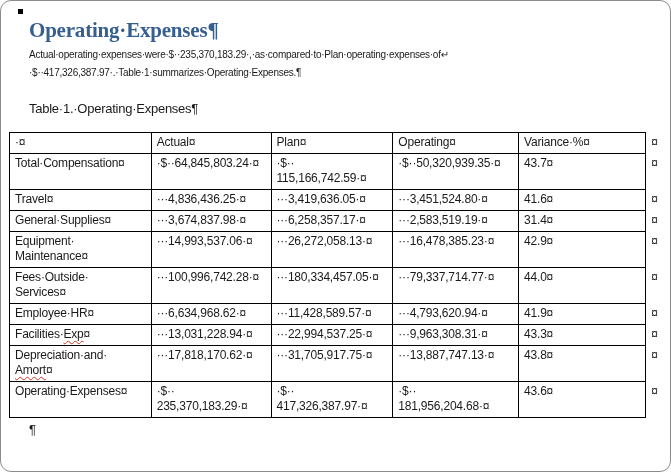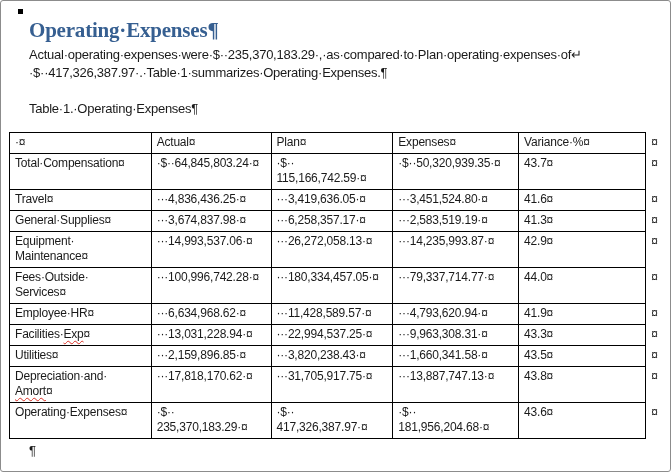--- a/index.html
+++ b/index.html
@@ -5,21 +5,21 @@
   * { margin: 0; padding: 0; box-sizing: border-box; }
   html, body { background: #ffffff; }
   body { font-family: "Liberation Sans", sans-serif; color: #1a1a1a; }
 
   .screenshot {
     position: relative;
     width: 671px;
     height: 472px;
     background: #ffffff;
     border: 1px solid #8c8c8c;
-    border-radius: 3px;
+    border-radius: 11px;
     overflow: hidden;
   }
 
   .kwn-square {
     position: absolute;
     left: 17px; top: 8px;
     width: 5px; height: 5px;
     background: #000;
   }
 
@@ -27,21 +27,21 @@
     margin: 17px 0 0 28px;
     font-family: "Liberation Serif", serif;
     font-weight: bold;
     font-size: 21px;
     line-height: 24px;
     letter-spacing: -0.2px;
   }
 
   .doc-paragraph {
     margin: 4px 10px 0 28px;
-    font-size: 13px;
+    font-size: 10px;
     line-height: 18px;
     letter-spacing: -0.25px;
   }
 
   .doc-caption {
     margin: 19px 0 8px 28px;
     font-size: 13px;
     line-height: 16px;
     letter-spacing: -0.25px;
   }
@@ -107,21 +107,21 @@
         <col style="width:122px">
       <col style="width:126px">
         <col style="width:128px">
         <col style="width:24px">
     </colgroup>
     <thead>
       <tr>
         <th>·¤</th>
         <th>Actual¤</th>
         <th>Plan¤</th>
-        <th>Expenses¤</th>
+        <th>Operating¤</th>
         <th>Variance·%¤</th>
         <th class="row-end">¤</th>
       </tr>
     </thead>
     <tbody>
         <tr>
           <td>Total·Compensation¤</td>
           <td>·$··64,845,803.24·¤</td>
           <td>·$··<br>115,166,742.59·¤</td>
           <td>·$··50,320,939.35·¤</td>
@@ -134,28 +134,28 @@
           <td>···3,419,636.05·¤</td>
           <td>···3,451,524.80·¤</td>
           <td>41.6¤</td>
           <td class="row-end">¤</td>
         </tr>
         <tr>
           <td>General·Supplies¤</td>
           <td>···3,674,837.98·¤</td>
           <td>···6,258,357.17·¤</td>
           <td>···2,583,519.19·¤</td>
-          <td>41.3¤</td>
+          <td>31.4¤</td>
           <td class="row-end">¤</td>
         </tr>
         <tr>
           <td>Equipment·<br>Maintenance¤</td>
           <td>···14,993,537.06·¤</td>
           <td>···26,272,058.13·¤</td>
-          <td>···14,235,993.87·¤</td>
+          <td>···16,478,385.23·¤</td>
           <td>42.9¤</td>
           <td class="row-end">¤</td>
         </tr>
         <tr>
           <td>Fees·Outside·<br>Services¤</td>
           <td>···100,996,742.28·¤</td>
           <td>···180,334,457.05·¤</td>
           <td>···79,337,714.77·¤</td>
           <td>44.0¤</td>
           <td class="row-end">¤</td>
@@ -170,28 +170,20 @@
         </tr>
         <tr>
           <td>Facilities·<span class="misspell">Exp</span>¤</td>
           <td>···13,031,228.94·¤</td>
           <td>···22,994,537.25·¤</td>
           <td>···9,963,308.31·¤</td>
           <td>43.3¤</td>
           <td class="row-end">¤</td>
         </tr>
         <tr>
-          <td>Utilities¤</td>
-          <td>···2,159,896.85·¤</td>
-          <td>···3,820,238.43·¤</td>
-          <td>···1,660,341.58·¤</td>
-          <td>43.5¤</td>
-          <td class="row-end">¤</td>
-        </tr>
-        <tr>
           <td>Depreciation·and·<br><span class="misspell">Amort</span>¤</td>
           <td>···17,818,170.62·¤</td>
           <td>···31,705,917.75·¤</td>
           <td>···13,887,747.13·¤</td>
           <td>43.8¤</td>
           <td class="row-end">¤</td>
         </tr>
         <tr>
           <td>Operating·Expenses¤</td>
           <td>·$··<br>235,370,183.29·¤</td>

